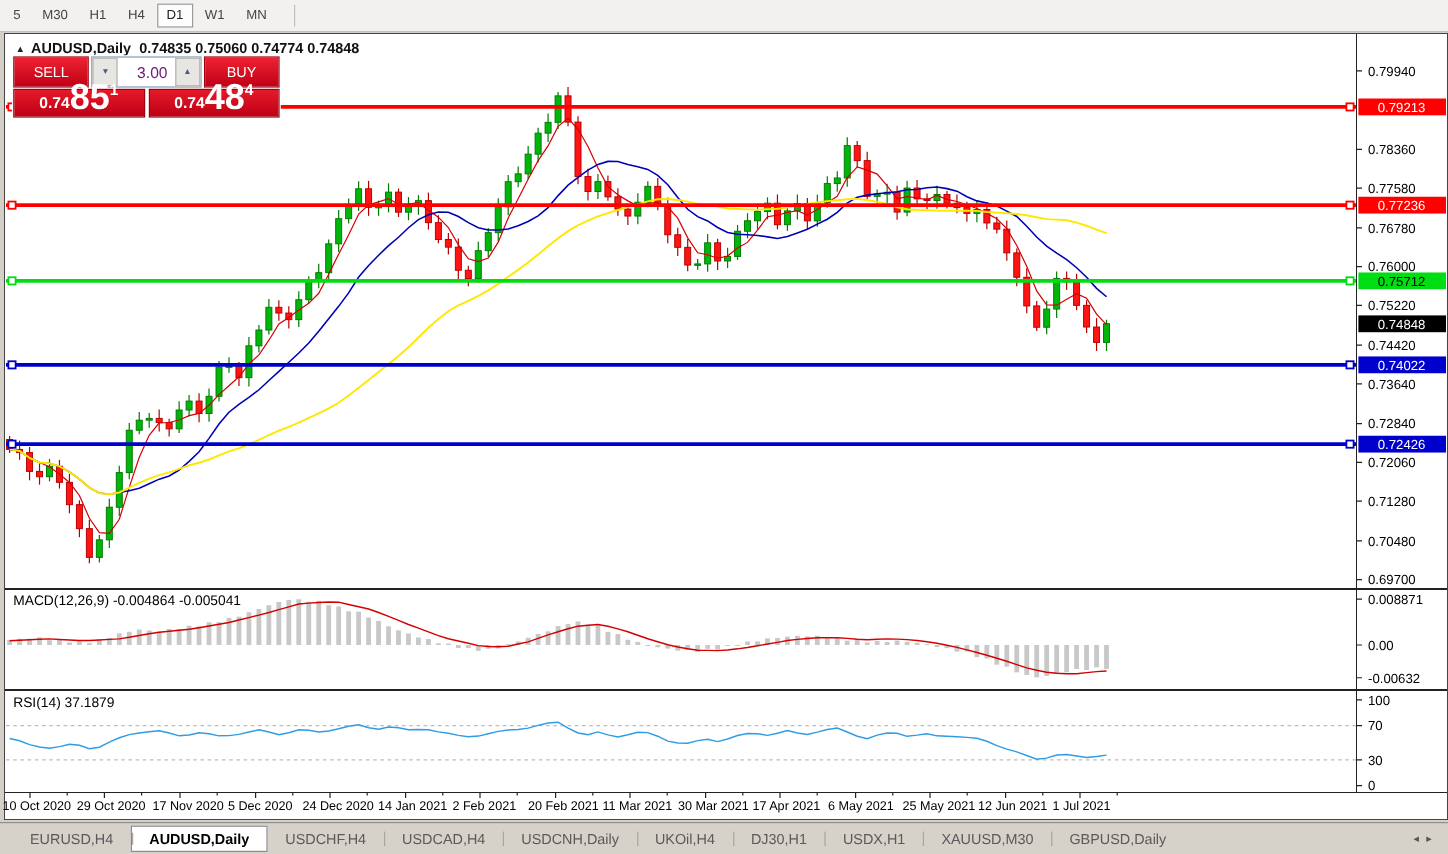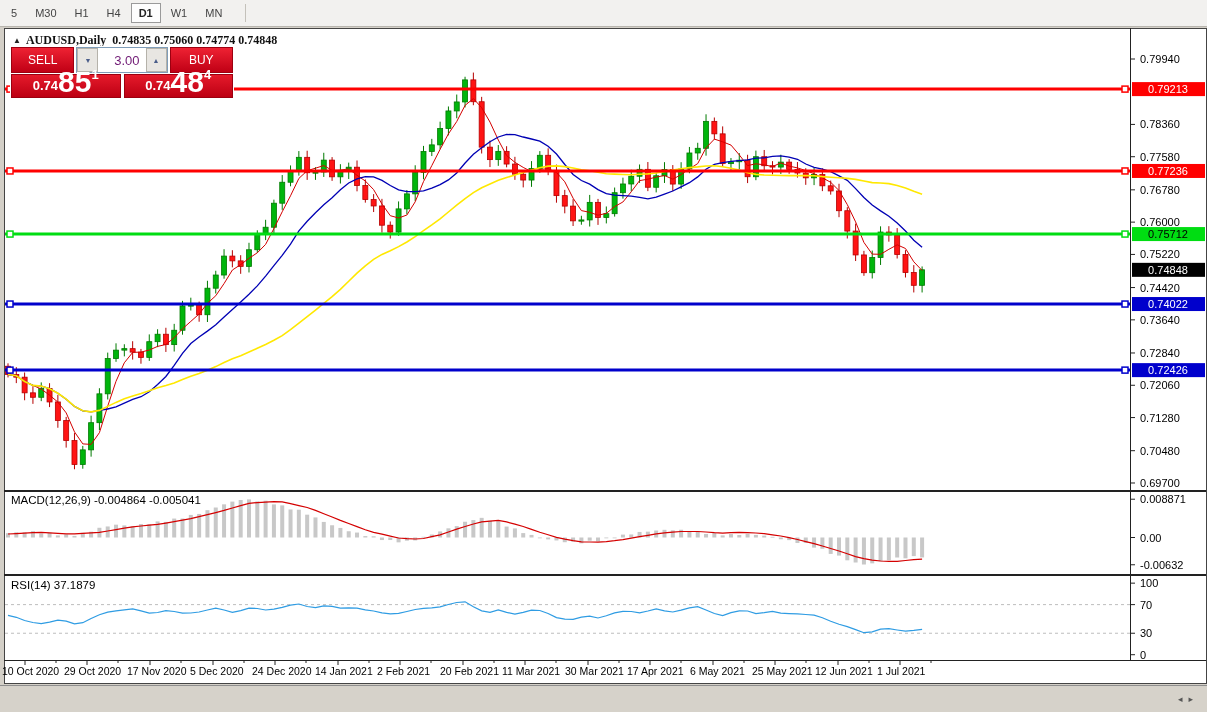--- a/index.html
+++ b/index.html
@@ -2,25 +2,25 @@
 <html><head>
 <meta charset="utf-8">
 <style>
   html,body{margin:0;padding:0;width:1207px;height:712px;overflow:hidden;background:#d4d0c8;
     font-family:"Liberation Sans",sans-serif;-webkit-font-smoothing:none;}
   *{box-sizing:border-box;}
   
   .toolbar{position:absolute;left:0;top:0;width:1207px;height:27px;background:#f2f1ef;
     border-bottom:1px solid #b8b5ae;display:flex;align-items:center;padding-left:2px;z-index:5;}
   .tf-btn{font-size:11px;color:#444;padding:3px 7px;margin:0 1px;border:1px solid transparent;cursor:default;}
-  .tf-btn.active{background:#fdfdfd;border:1px solid #9a9a9a;color:#222;font-weight:bold;}
+  .tf-btn.active{background:#fdfdfd;border:1px solid #9a9a9a;color:#222;}
   .toolbar-sep{width:1px;height:18px;background:#c4c1ba;margin-left:14px;}
   
   #chart-svg{position:absolute;left:0;top:0;z-index:1;}
-  .chart-title{position:absolute;left:13px;top:33px;z-index:6;font-size:12px;font-weight:700;color:#111;font-family:Liberation Serif, serif;}
+  .chart-title{position:absolute;left:13px;top:33px;z-index:6;font-size:12px;font-weight:700;color:#111;}
   .chart-title .tri{font-size:8px;vertical-align:1px;margin-right:5px;color:#222;}
   
   .order-panel{position:absolute;left:10px;top:46px;z-index:7;background:#fff;padding:1px;width:224px;}
   .op-row1{display:flex;height:26px;}
   .op-btn{width:64px;background:linear-gradient(#ee2233,#c00015);color:#fff;font-size:12px;
     display:flex;align-items:center;justify-content:center;border:1px solid #9d0010;cursor:pointer;}
   .vol-box{width:92px;margin:0 2px;display:flex;border:1px solid #7f9db9;background:#fff;}
   .vol-btn{width:21px;background:#e8e6e2;border:1px solid #b5b2aa;display:flex;align-items:center;
     justify-content:center;font-size:7px;color:#4a5d8a;cursor:pointer;}
   .vol-value{flex:1;font-size:13px;color:#701a75;display:flex;align-items:center;justify-content:flex-end;padding-right:6px;}
@@ -549,14 +549,26 @@
     </div>
     <div class="price-box">
       <span class="p-base">0.74</span>
         <span class="p-pips">48</span>
         <span class="p-pt">4</span>
     </div>
   </div>
 </div>
 
 <div class="tabbar">
+  <div id="tabs-wrap" style="display:flex;align-items:center;">
+      <div class="tab">EURUSD,H4</div>
+      <div class="tab active">AUDUSD,Daily</div>
+      <div class="tab">USDCHF,H4</div>
+      <div class="tab">USDCAD,H4</div>
+      <div class="tab">USDCNH,Daily</div>
+      <div class="tab">UKOil,H4</div>
+      <div class="tab">DJ30,H1</div>
+      <div class="tab">USDX,H1</div>
+      <div class="tab">XAUUSD,M30</div>
+      <div class="tab">GBPUSD,Daily</div>
+    </div>
   <div class="tab-scroll"><span>◂</span><span>▸</span></div>
 </div>
 
 </body></html>

